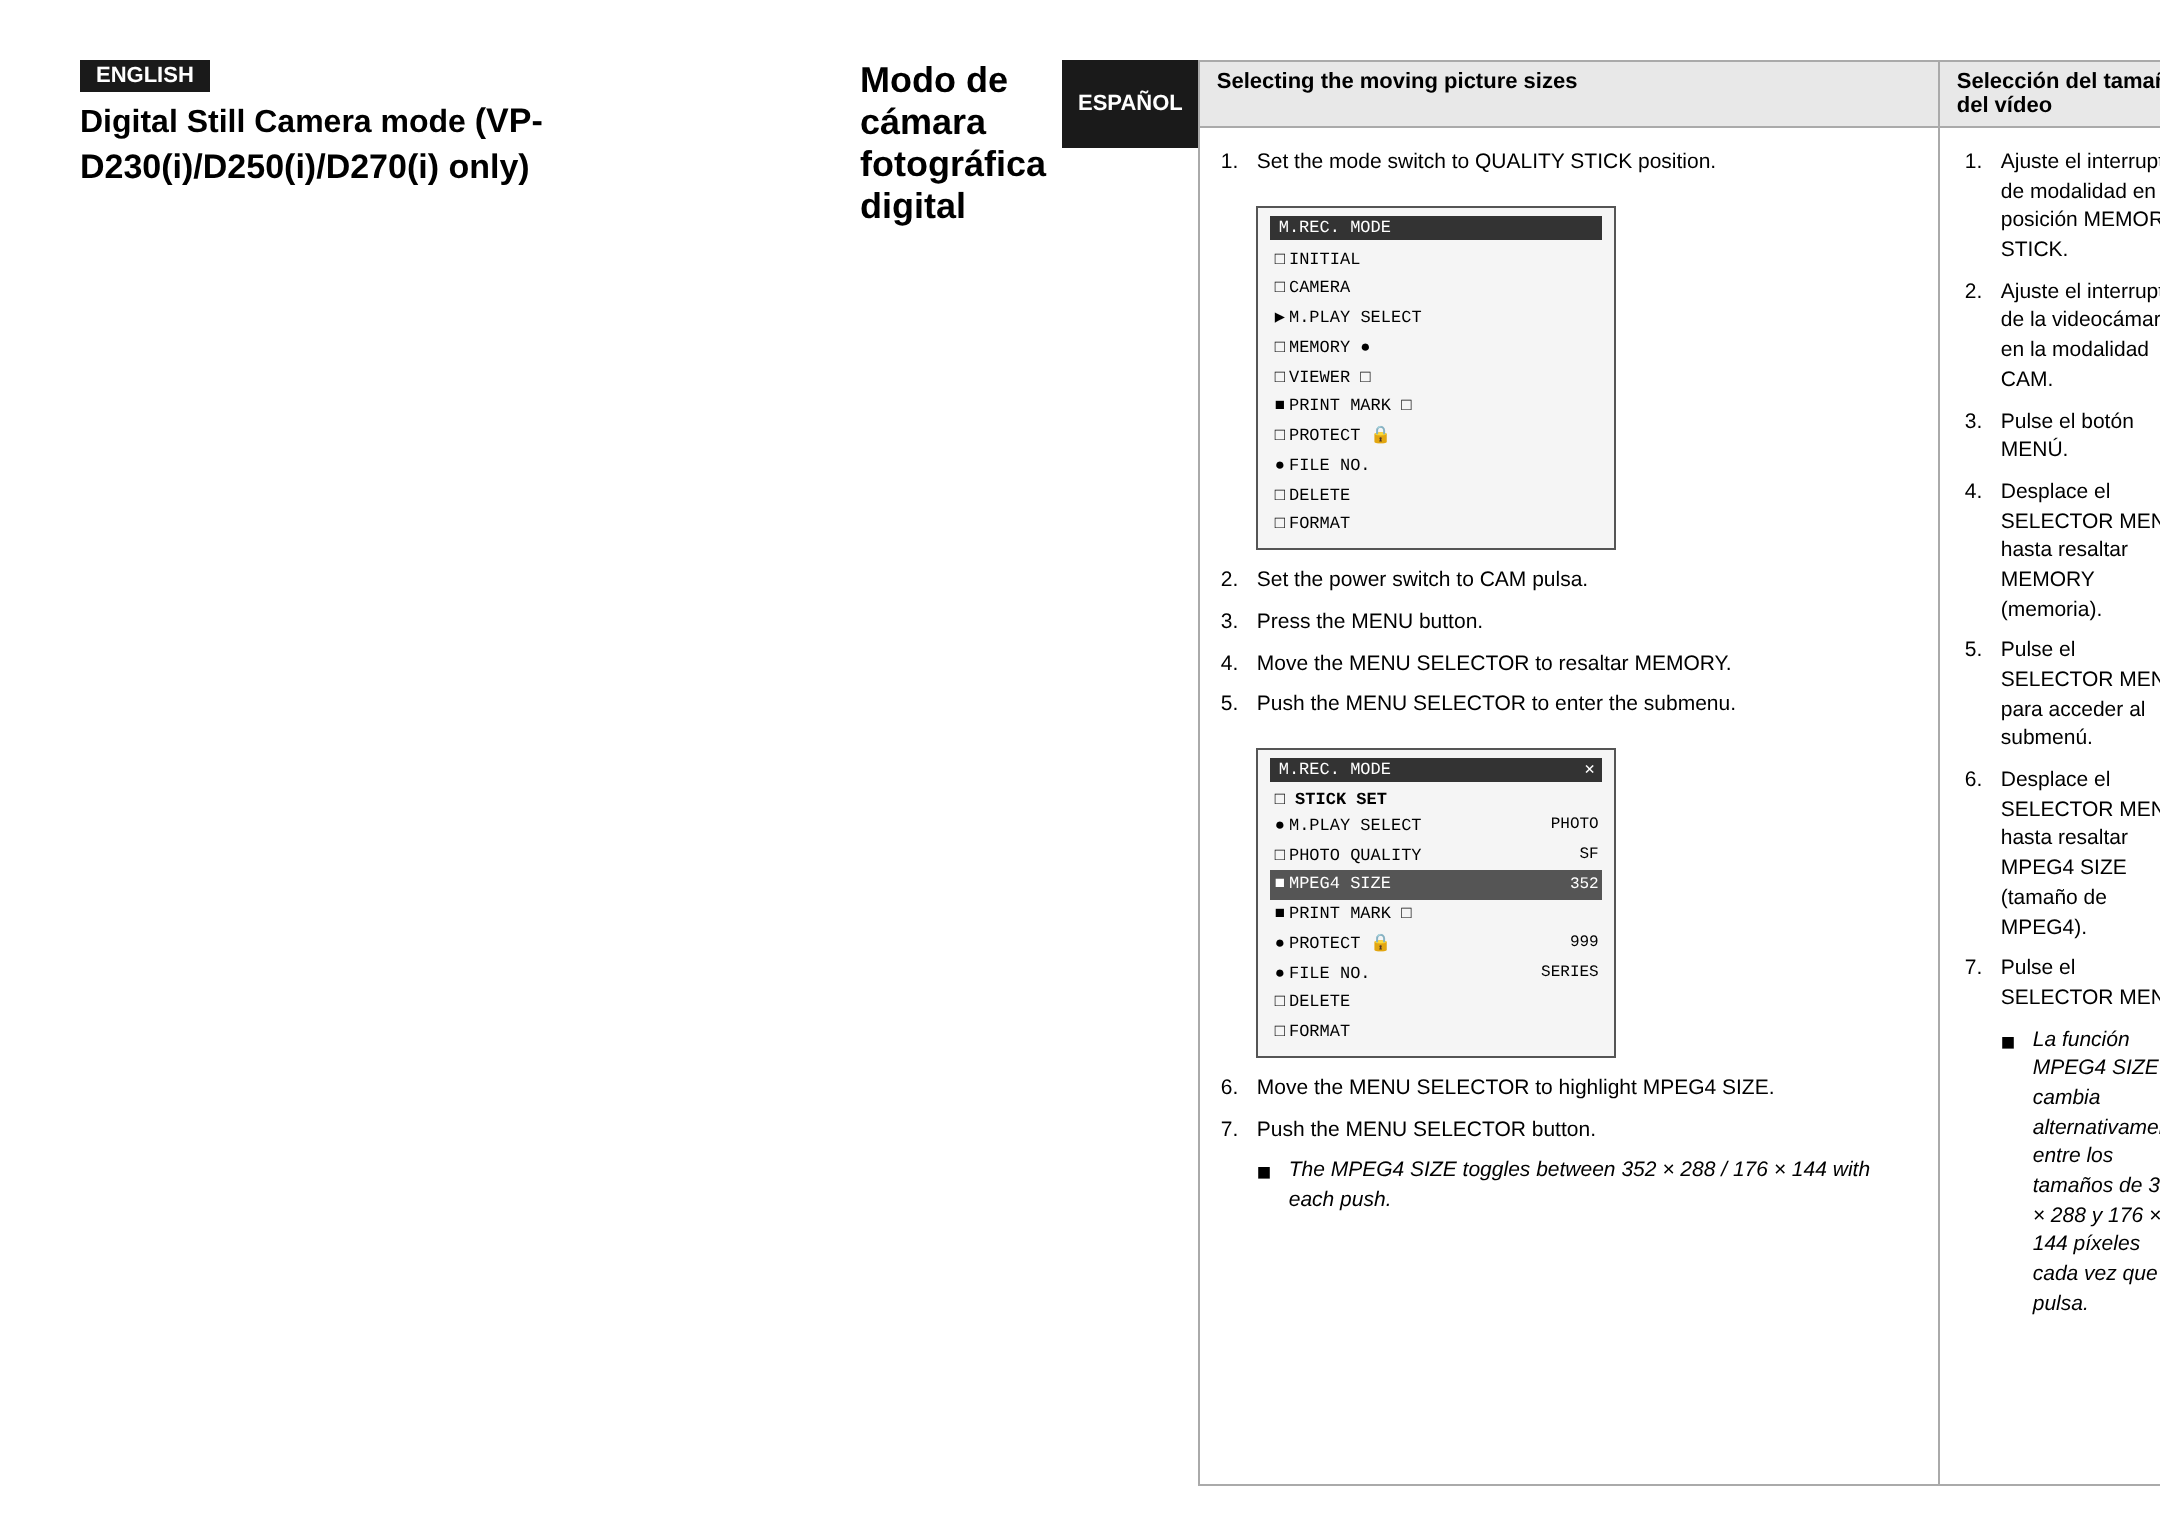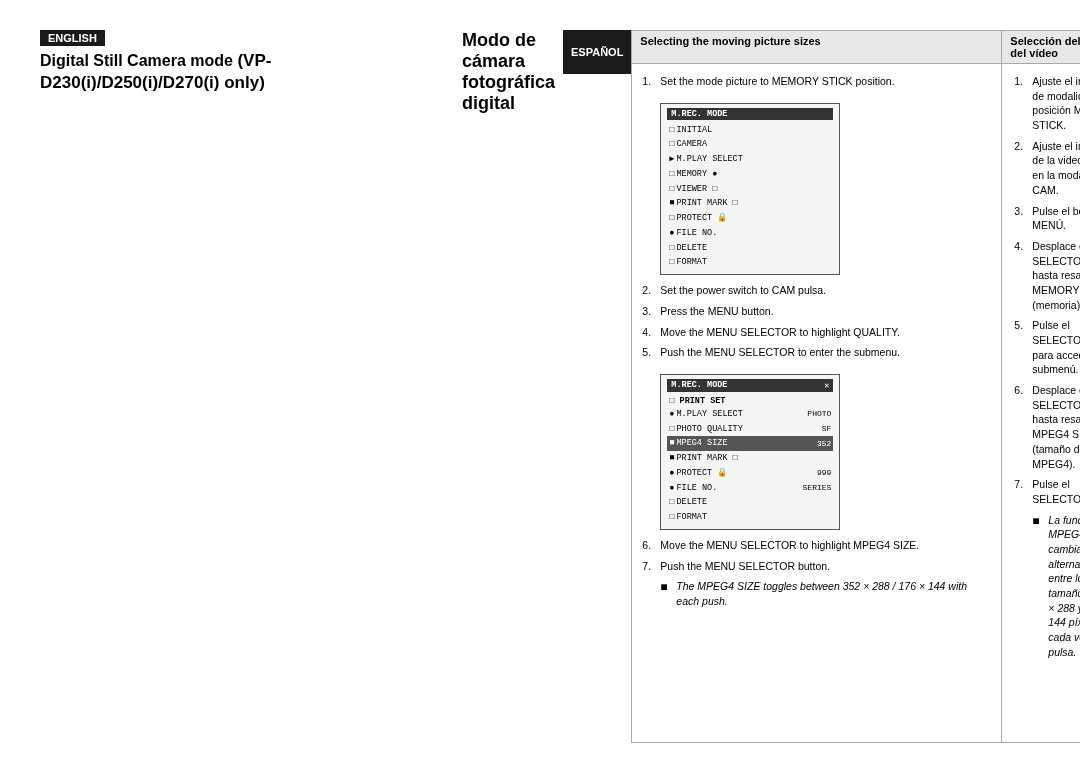--- a/index.html
+++ b/index.html
@@ -26,21 +26,20 @@
       gap: 20px;
     }
     .left-header {
       flex: 0 0 370px;
     }
     .right-header {
       flex: 1;
       display: flex;
       align-items: flex-start;
       gap: 10px;
-      margin-left: 32px;
     }
     .english-badge {
       background: #1a1a1a;
       color: #fff;
       font-size: 11px;
       font-weight: bold;
       padding: 2px 8px;
       display: inline-block;
       margin-bottom: 4px;
     }
@@ -157,21 +156,21 @@
       font-family: 'Courier New', monospace;
       background: #f5f5f5;
       display: inline-block;
       min-width: 180px;
     }
     .menu-title-bar {
       background: #333;
       color: #fff;
       padding: 1px 4px;
       font-size: 8.5px;
-      font-weight: bold;
+      font-weight: normal;
       margin-bottom: 3px;
       display: flex;
       justify-content: space-between;
     }
     .menu-item {
       padding: 1px 2px;
       font-size: 8.5px;
       line-height: 1.5;
       display: flex;
       align-items: center;
@@ -237,21 +236,21 @@
       <div class="section-header-left">Selecting the moving picture sizes</div>
       <div class="section-header-right">Selección del tamaño del vídeo</div>
     </div>
 
     <div class="content-columns">
 
       <div class="left-column">
         <ol class="steps">
           <li class="step">
             <span class="step-num">1.</span>
-            <span class="step-text">Set the mode picture to MEMORY STICK position.</span>
+            <span class="step-text">Set the mode switch to QUALITY STICK position.</span>
           </li>
         </ol>
 
         
         <div class="menu-img">
           <div class="menu-title-bar">
             <span>M.REC. MODE</span>
           </div>
           <div class="menu-item"><span class="menu-dot">□</span>INITIAL</div>
           <div class="menu-item"><span class="menu-dot">□</span>CAMERA</div>
@@ -269,35 +268,35 @@
           <li class="step">
             <span class="step-num">2.</span>
             <span class="step-text">Set the power switch to CAM pulsa.</span>
           </li>
           <li class="step">
             <span class="step-num">3.</span>
             <span class="step-text">Press the MENU button.</span>
           </li>
           <li class="step">
             <span class="step-num">4.</span>
-            <span class="step-text">Move the MENU SELECTOR to highlight QUALITY.</span>
+            <span class="step-text">Move the MENU SELECTOR to resaltar MEMORY.</span>
           </li>
           <li class="step">
             <span class="step-num">5.</span>
             <span class="step-text">Push the MENU SELECTOR to enter the submenu.</span>
           </li>
         </ol>
 
         
         <div class="menu-img">
           <div class="menu-title-bar">
             <span>M.REC. MODE</span>
             <span>✕</span>
           </div>
-          <div style="font-size:8.5px; padding: 1px 2px; font-weight:bold;">□ PRINT SET</div>
+          <div style="font-size:8.5px; padding: 1px 2px; font-weight:bold;">□ STICK SET</div>
           <div class="menu-item"><span class="menu-dot">●</span>M.PLAY SELECT <span class="menu-value">PHOTO</span></div>
           <div class="menu-item"><span class="menu-dot">□</span>PHOTO QUALITY <span class="menu-value">SF</span></div>
           <div class="menu-item selected"><span class="menu-dot">■</span>MPEG4 SIZE <span class="menu-value">352</span></div>
           <div class="menu-item"><span class="menu-dot">■</span>PRINT MARK □</div>
           <div class="menu-item"><span class="menu-dot">●</span>PROTECT 🔒 <span class="menu-value">999</span></div>
           <div class="menu-item"><span class="menu-dot">●</span>FILE NO. <span class="menu-value">SERIES</span></div>
           <div class="menu-item"><span class="menu-dot">□</span>DELETE</div>
           <div class="menu-item"><span class="menu-dot">□</span>FORMAT</div>
         </div>
 

